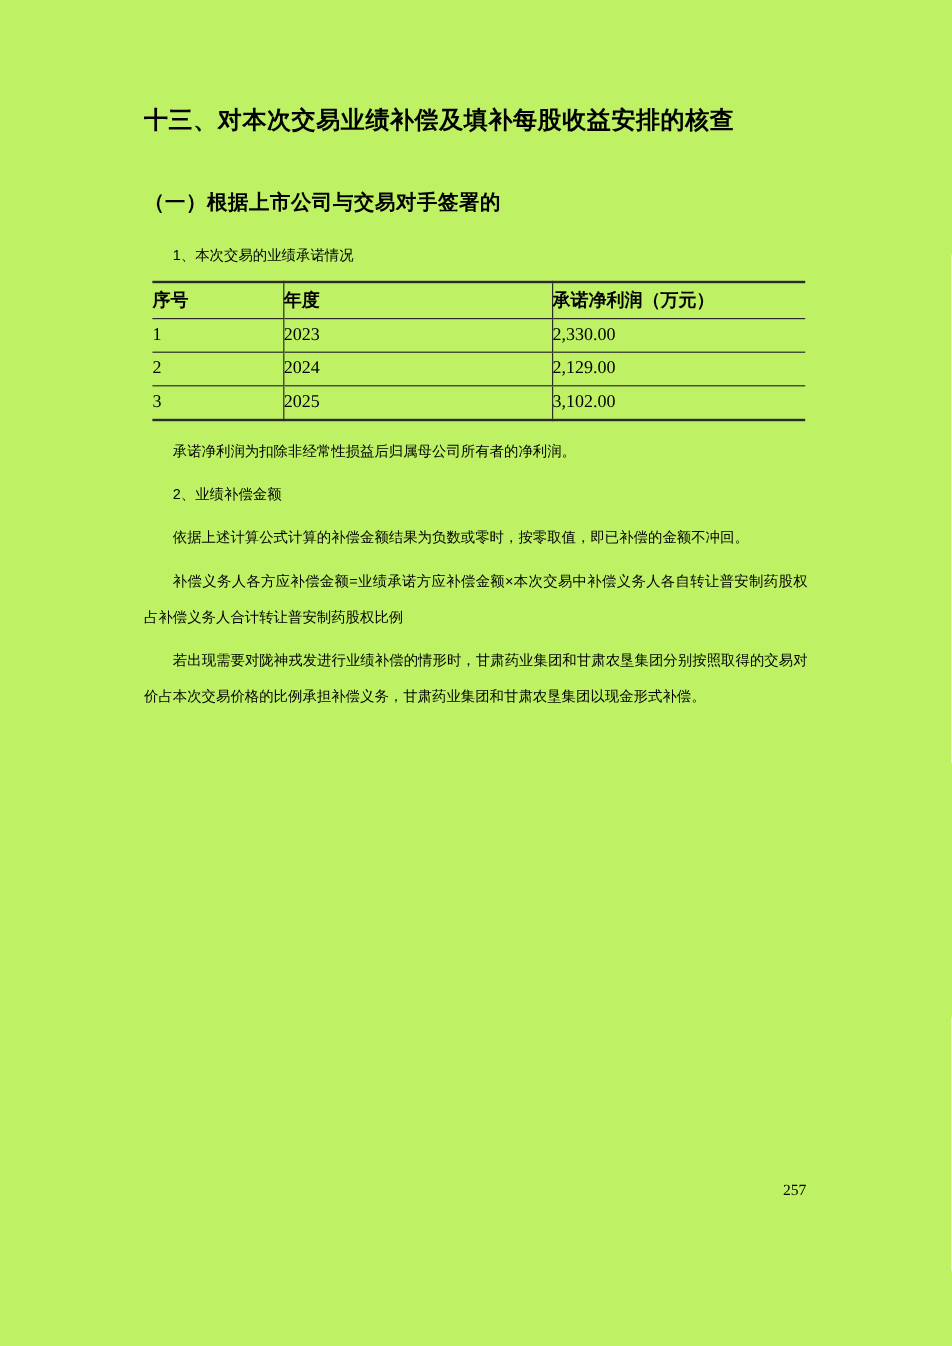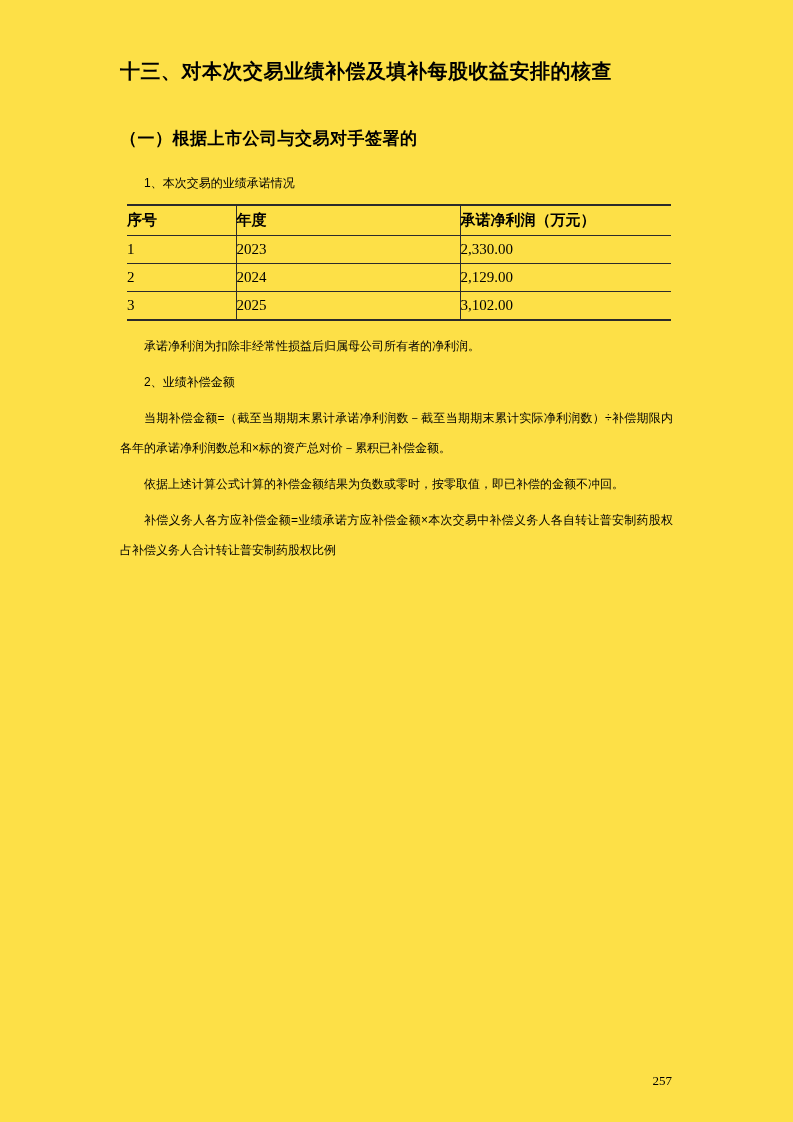--- a/index.html
+++ b/index.html
@@ -4,23 +4,23 @@
 <style>
   html, body {
     margin: 0;
     padding: 0;
     background: #ffffff;
   }
   .page {
     position: relative;
     width: 793px;
     height: 1122px;
-    background: #fde047;
+    background: #bef264;
     box-sizing: border-box;
-    padding: 56px 120px 0 120px;
+    padding: 86px 120px 0 120px;
     color: #000000;
     overflow: hidden;
   }
   .h1 {
     font-family: "Liberation Sans", "DejaVu Sans", sans-serif;
     font-weight: bold;
     font-size: 20px;
     line-height: 30px;
     margin: 0 0 38px 0;
     letter-spacing: 0.5px;
@@ -71,21 +71,21 @@
     height: 27px;
   }
   table.commit tbody tr + tr td {
     border-top: 1.5px solid #2b2b2b;
   }
   .col-seq  { width: 109px; }
   .col-year { width: 224px; }
   .col-val  { width: 211px; }
   .pageno {
     position: absolute;
-    top: 1073px;
+    top: 984px;
     right: 121px;
     font-family: "Liberation Serif", "DejaVu Serif", serif;
     font-size: 13px;
     color: #000000;
   }
 </style>
 </head>
 <body>
 
 <div class="page">
@@ -127,24 +127,24 @@
         <td>3,102.00</td>
       </tr>
     </tbody>
   </table>
 
   <p class="para">承诺净利润为扣除非经常性损益后归属母公司所有者的净利润。</p>
 
   <p class="para">2、业绩补偿金额</p>
 
 
-  <p class="para">当期补偿金额=（截至当期期末累计承诺净利润数－截至当期期末累计实际净利润数）÷补偿期限内各年的承诺净利润数总和×标的资产总对价－累积已补偿金额。</p>
 
   <p class="para">依据上述计算公式计算的补偿金额结果为负数或零时，按零取值，即已补偿的金额不冲回。</p>
 
   <p class="para">补偿义务人各方应补偿金额=业绩承诺方应补偿金额×本次交易中补偿义务人各自转让普安制药股权占补偿义务人合计转让普安制药股权比例</p>
 
 
+  <p class="para">若出现需要对陇神戎发进行业绩补偿的情形时，甘肃药业集团和甘肃农垦集团分别按照取得的交易对价占本次交易价格的比例承担补偿义务，甘肃药业集团和甘肃农垦集团以现金形式补偿。</p>
 
 
   <div class="pageno">257</div>
 
 </div>
 
 </body></html>

